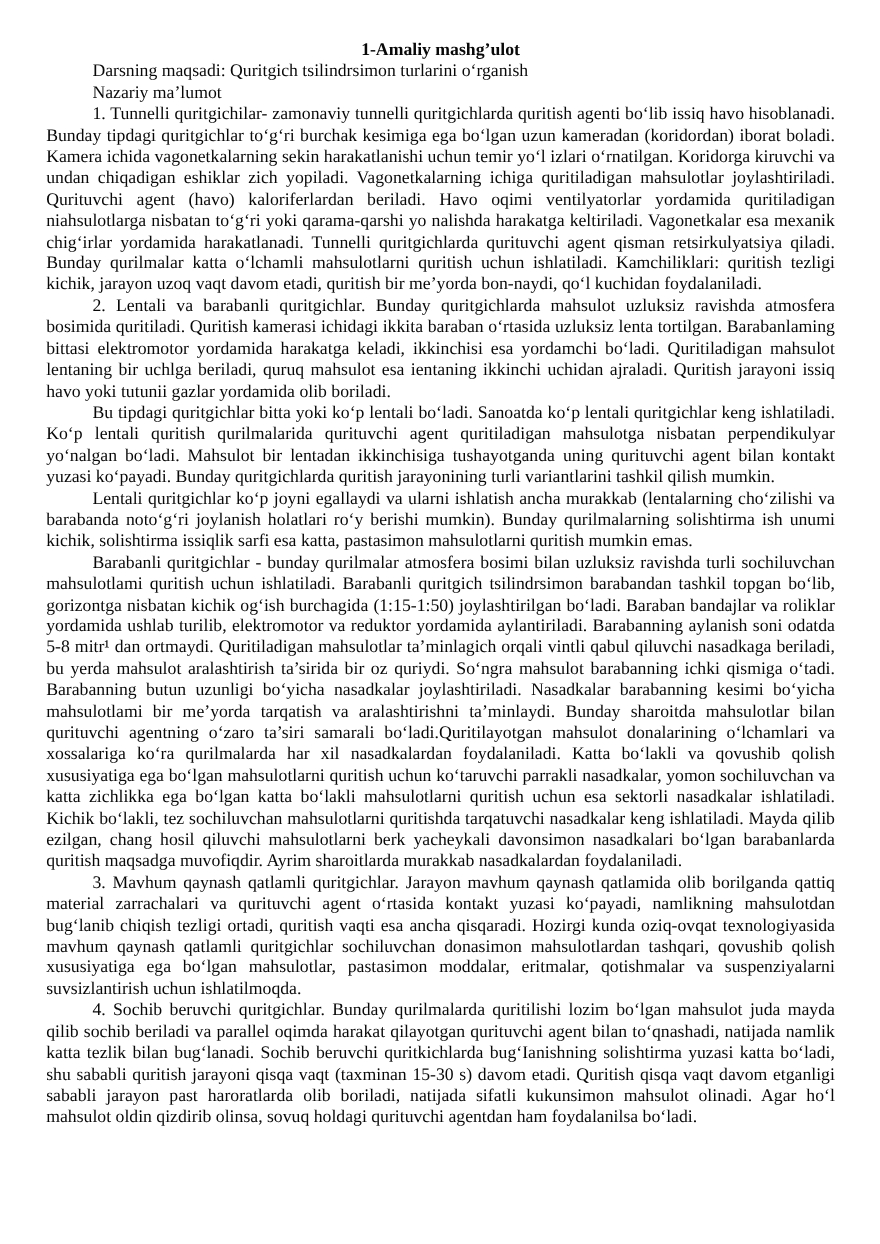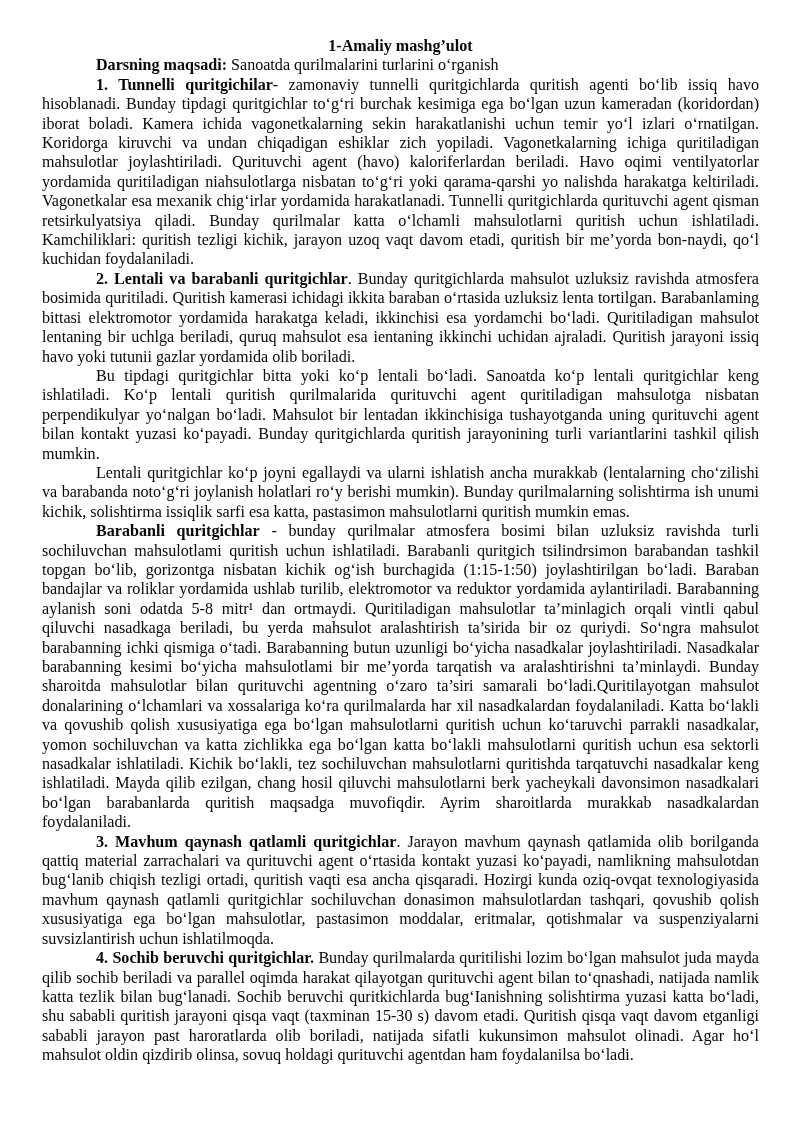--- a/index.html
+++ b/index.html
@@ -24,34 +24,34 @@
     text-align: center;
     font-weight: 700;
     text-indent: 0;
   }
   p.para {
     margin: 0;
     text-align: justify;
     text-indent: 42px;
   }
   p.para b {
-    font-weight: 700;
-    margin-left: 12px;
+    font-weight: 400;
   }
 </style>
 </head>
 <body>
 
 <div class="page">
 
   <p class="title">1-Amaliy mashg’ulot</p>
 
-  <p class="para"><b>Darsning maqsadi:</b><span> Sanoatda qurilmalarini turlarini o‘rganish</span></p>
+  <p class="para"><b>Darsning maqsadi:</b><span> Quritgich tsilindrsimon turlarini o‘rganish</span></p>
 
 
+  <p class="para"><b>Nazariy ma’lumot</b></p>
 
   <p class="para"><b>1. Tunnelli quritgichilar</b><span>- zamonaviy tunnelli quritgichlarda quritish agenti bo‘lib issiq havo hisoblanadi. Bunday tipdagi quritgichlar to‘g‘ri burchak kesimiga ega bo‘lgan uzun kameradan (koridordan) iborat boladi. Kamera ichida vagonetkalarning sekin harakatlanishi uchun temir yo‘l izlari o‘rnatilgan. Koridorga kiruvchi va undan chiqadigan eshiklar zich yopiladi. Vagonetkalarning ichiga quritiladigan mahsulotlar joylashtiriladi. Qurituvchi agent (havo) kaloriferlardan beriladi. Havo oqimi ventilyatorlar yordamida quritiladigan niahsulotlarga nisbatan to‘g‘ri yoki qarama-qarshi yo nalishda harakatga keltiriladi. Vagonetkalar esa mexanik chig‘irlar yordamida harakatlanadi. Tunnelli quritgichlarda qurituvchi agent qisman retsirkulyatsiya qiladi. Bunday qurilmalar katta o‘lchamli mahsulotlarni quritish uchun ishlatiladi. Kamchiliklari: quritish tezligi kichik, jarayon uzoq vaqt davom etadi, quritish bir me’yorda bon-naydi, qo‘l kuchidan foydalaniladi.</span></p>
 
   <p class="para"><b>2. Lentali va barabanli quritgichlar</b><span>. Bunday quritgichlarda mahsulot uzluksiz ravishda atmosfera bosimida quritiladi. Quritish kamerasi ichidagi ikkita baraban o‘rtasida uzluksiz lenta tortilgan. Barabanlaming bittasi elektromotor yordamida harakatga keladi, ikkinchisi esa yordamchi bo‘ladi. Quritiladigan mahsulot lentaning bir uchlga beriladi, quruq mahsulot esa ientaning ikkinchi uchidan ajraladi. Quritish jarayoni issiq havo yoki tutunii gazlar yordamida olib boriladi.</span></p>
 
   <p class="para"><b></b><span>Bu tipdagi quritgichlar bitta yoki ko‘p lentali bo‘ladi. Sanoatda ko‘p lentali quritgichlar keng ishlatiladi. Ko‘p lentali quritish qurilmalarida qurituvchi agent quritiladigan mahsulotga nisbatan perpendikulyar yo‘nalgan bo‘ladi. Mahsulot bir lentadan ikkinchisiga tushayotganda uning qurituvchi agent bilan kontakt yuzasi ko‘payadi. Bunday quritgichlarda quritish jarayonining turli variantlarini tashkil qilish mumkin.</span></p>
 
   <p class="para"><b></b><span>Lentali quritgichlar ko‘p joyni egallaydi va ularni ishlatish ancha murakkab (lentalarning cho‘zilishi va barabanda noto‘g‘ri joylanish holatlari ro‘y berishi mumkin). Bunday qurilmalarning solishtirma ish unumi kichik, solishtirma issiqlik sarfi esa katta, pastasimon mahsulotlarni quritish mumkin emas.</span></p>
 
   <p class="para"><b>Barabanli quritgichlar</b><span> - bunday qurilmalar atmosfera bosimi bilan uzluksiz ravishda turli sochiluvchan mahsulotlami quritish uchun ishlatiladi. Barabanli quritgich tsilindrsimon barabandan tashkil topgan bo‘lib, gorizontga nisbatan kichik og‘ish burchagida (1:15-1:50) joylashtirilgan bo‘ladi. Baraban bandajlar va roliklar yordamida ushlab turilib, elektromotor va reduktor yordamida aylantiriladi. Barabanning aylanish soni odatda 5-8 mitr¹ dan ortmaydi. Quritiladigan mahsulotlar ta’minlagich orqali vintli qabul qiluvchi nasadkaga beriladi, bu yerda mahsulot aralashtirish ta’sirida bir oz quriydi. So‘ngra mahsulot barabanning ichki qismiga o‘tadi. Barabanning butun uzunligi bo‘yicha nasadkalar joylashtiriladi. Nasadkalar barabanning kesimi bo‘yicha mahsulotlami bir me’yorda tarqatish va aralashtirishni ta’minlaydi. Bunday sharoitda mahsulotlar bilan qurituvchi agentning o‘zaro ta’siri samarali bo‘ladi.Quritilayotgan mahsulot donalarining o‘lchamlari va xossalariga ko‘ra qurilmalarda har xil nasadkalardan foydalaniladi. Katta bo‘lakli va qovushib qolish xususiyatiga ega bo‘lgan mahsulotlarni quritish uchun ko‘taruvchi parrakli nasadkalar, yomon sochiluvchan va katta zichlikka ega bo‘lgan katta bo‘lakli mahsulotlarni quritish uchun esa sektorli nasadkalar ishlatiladi. Kichik bo‘lakli, tez sochiluvchan mahsulotlarni quritishda tarqatuvchi nasadkalar keng ishlatiladi. Mayda qilib ezilgan, chang hosil qiluvchi mahsulotlarni berk yacheykali davonsimon nasadkalari bo‘lgan barabanlarda quritish maqsadga muvofiqdir. Ayrim sharoitlarda murakkab nasadkalardan foydalaniladi.</span></p>

